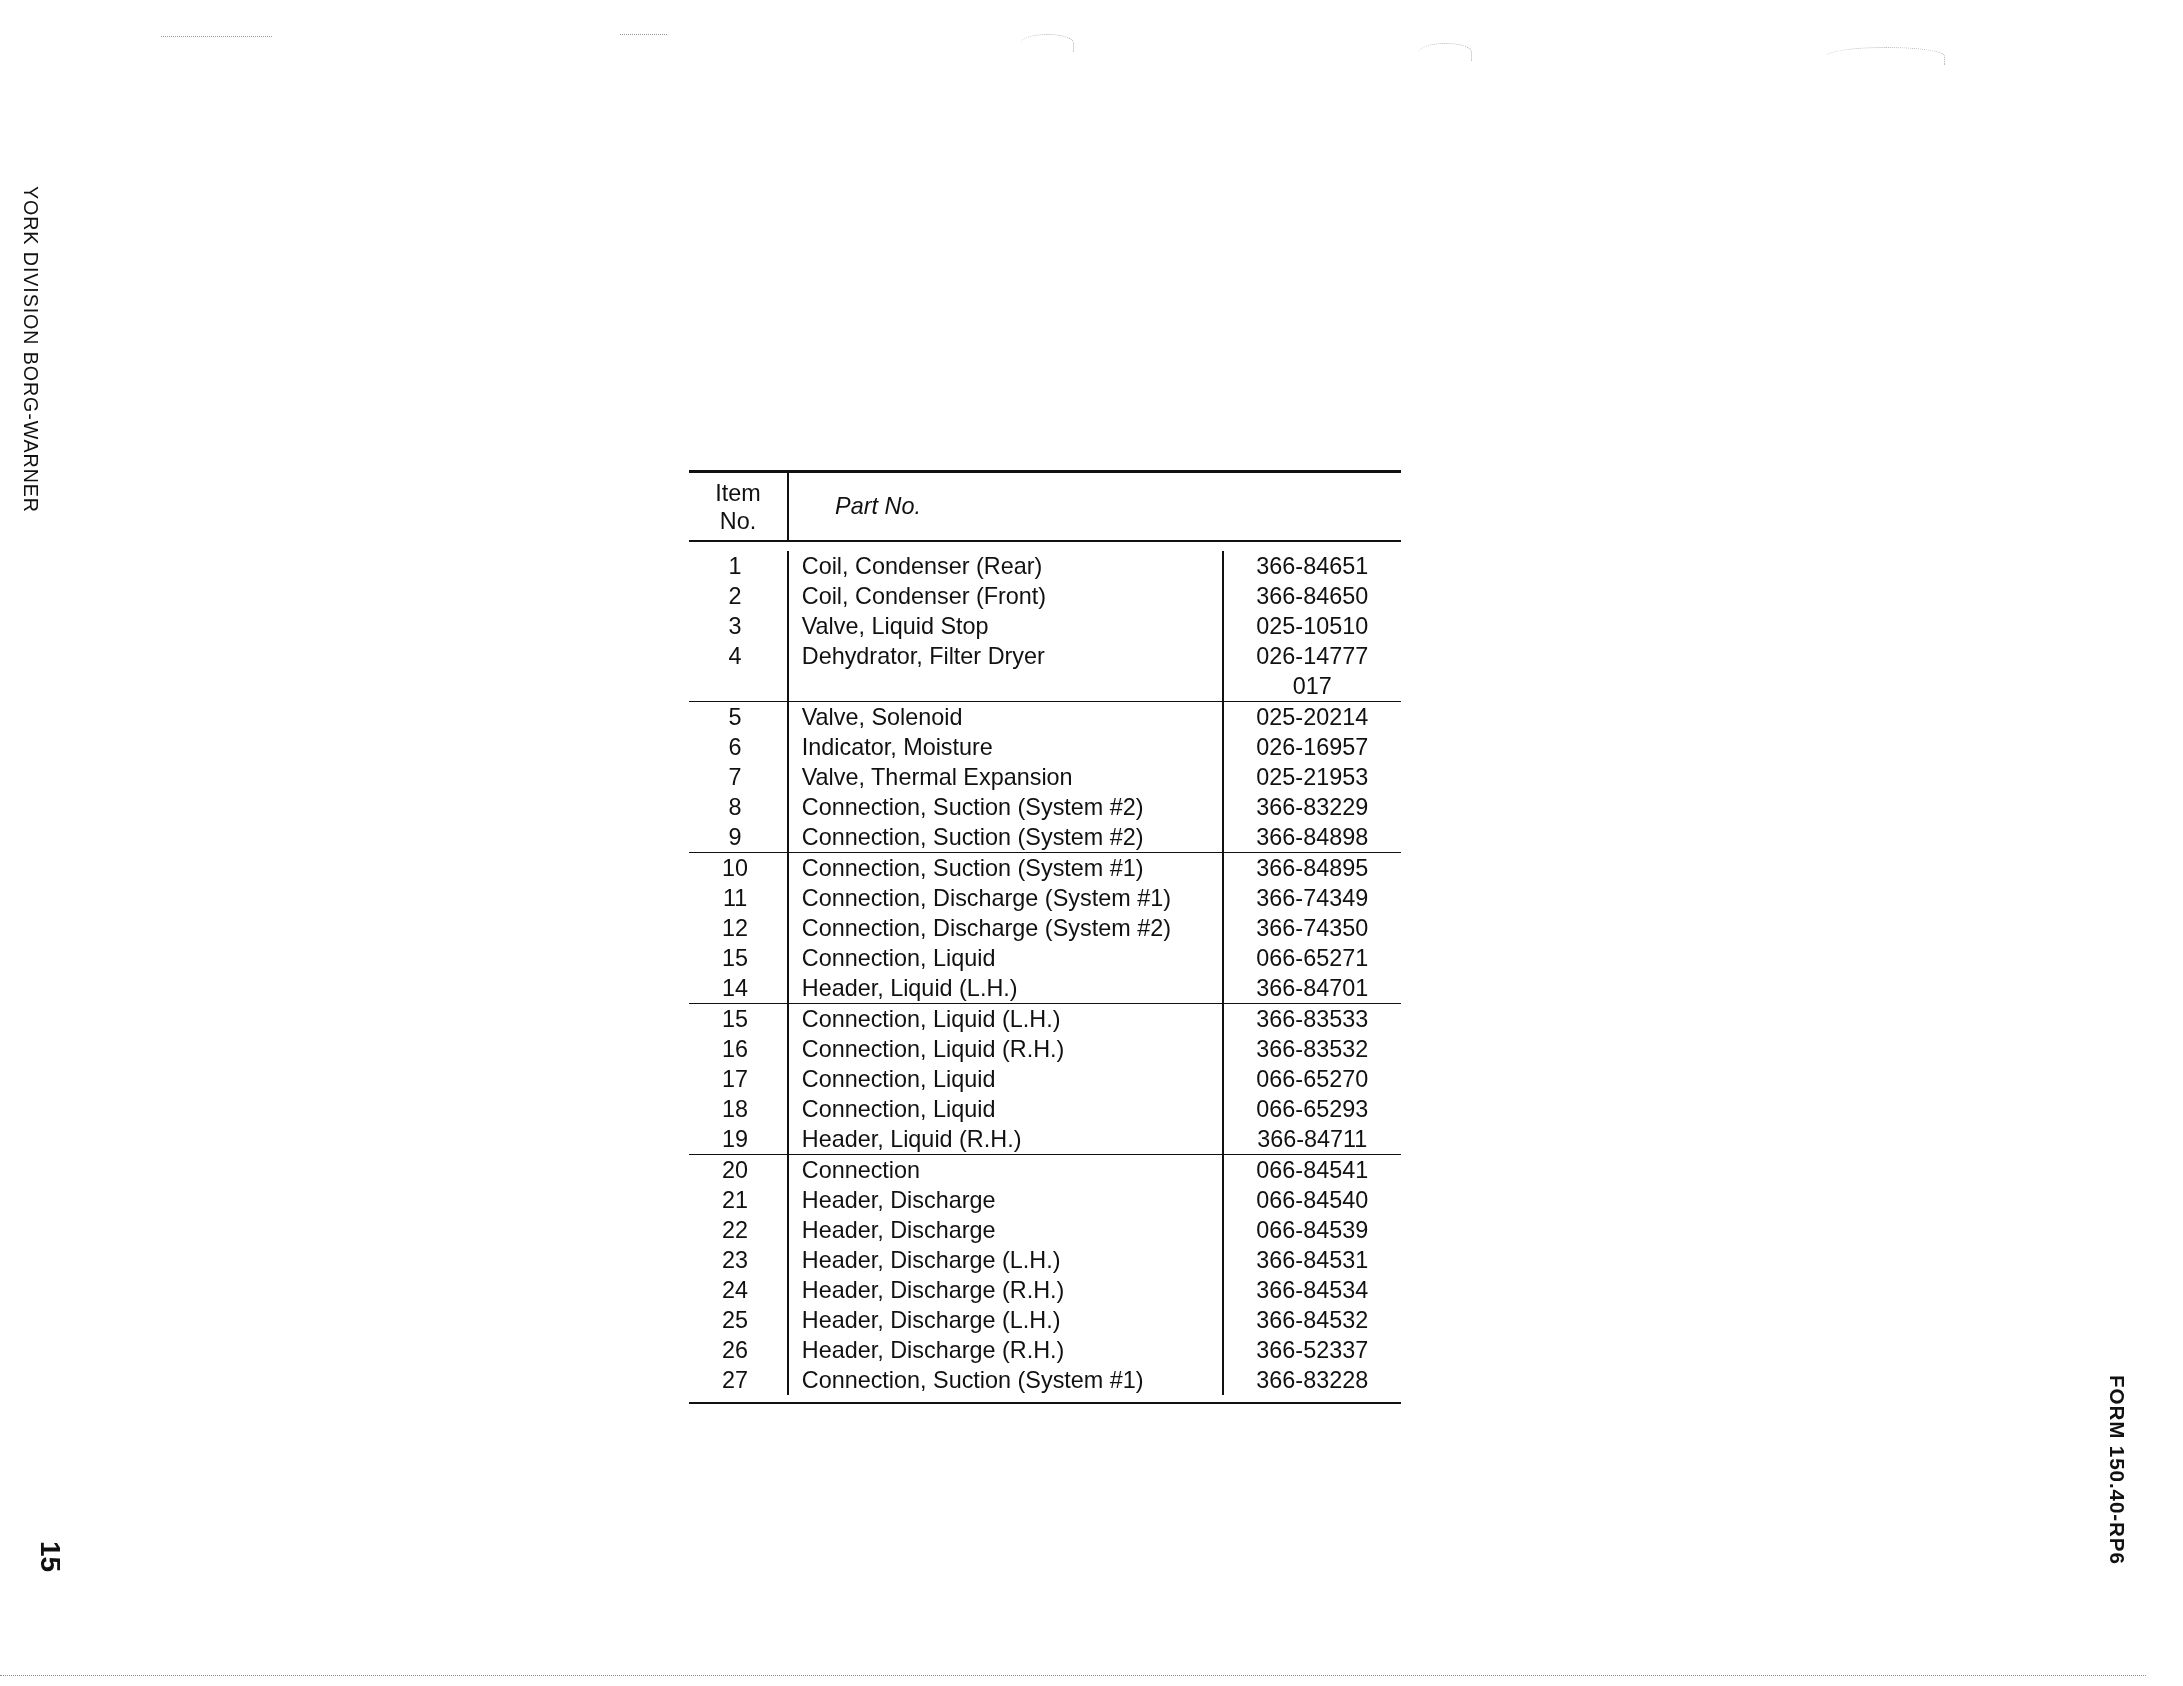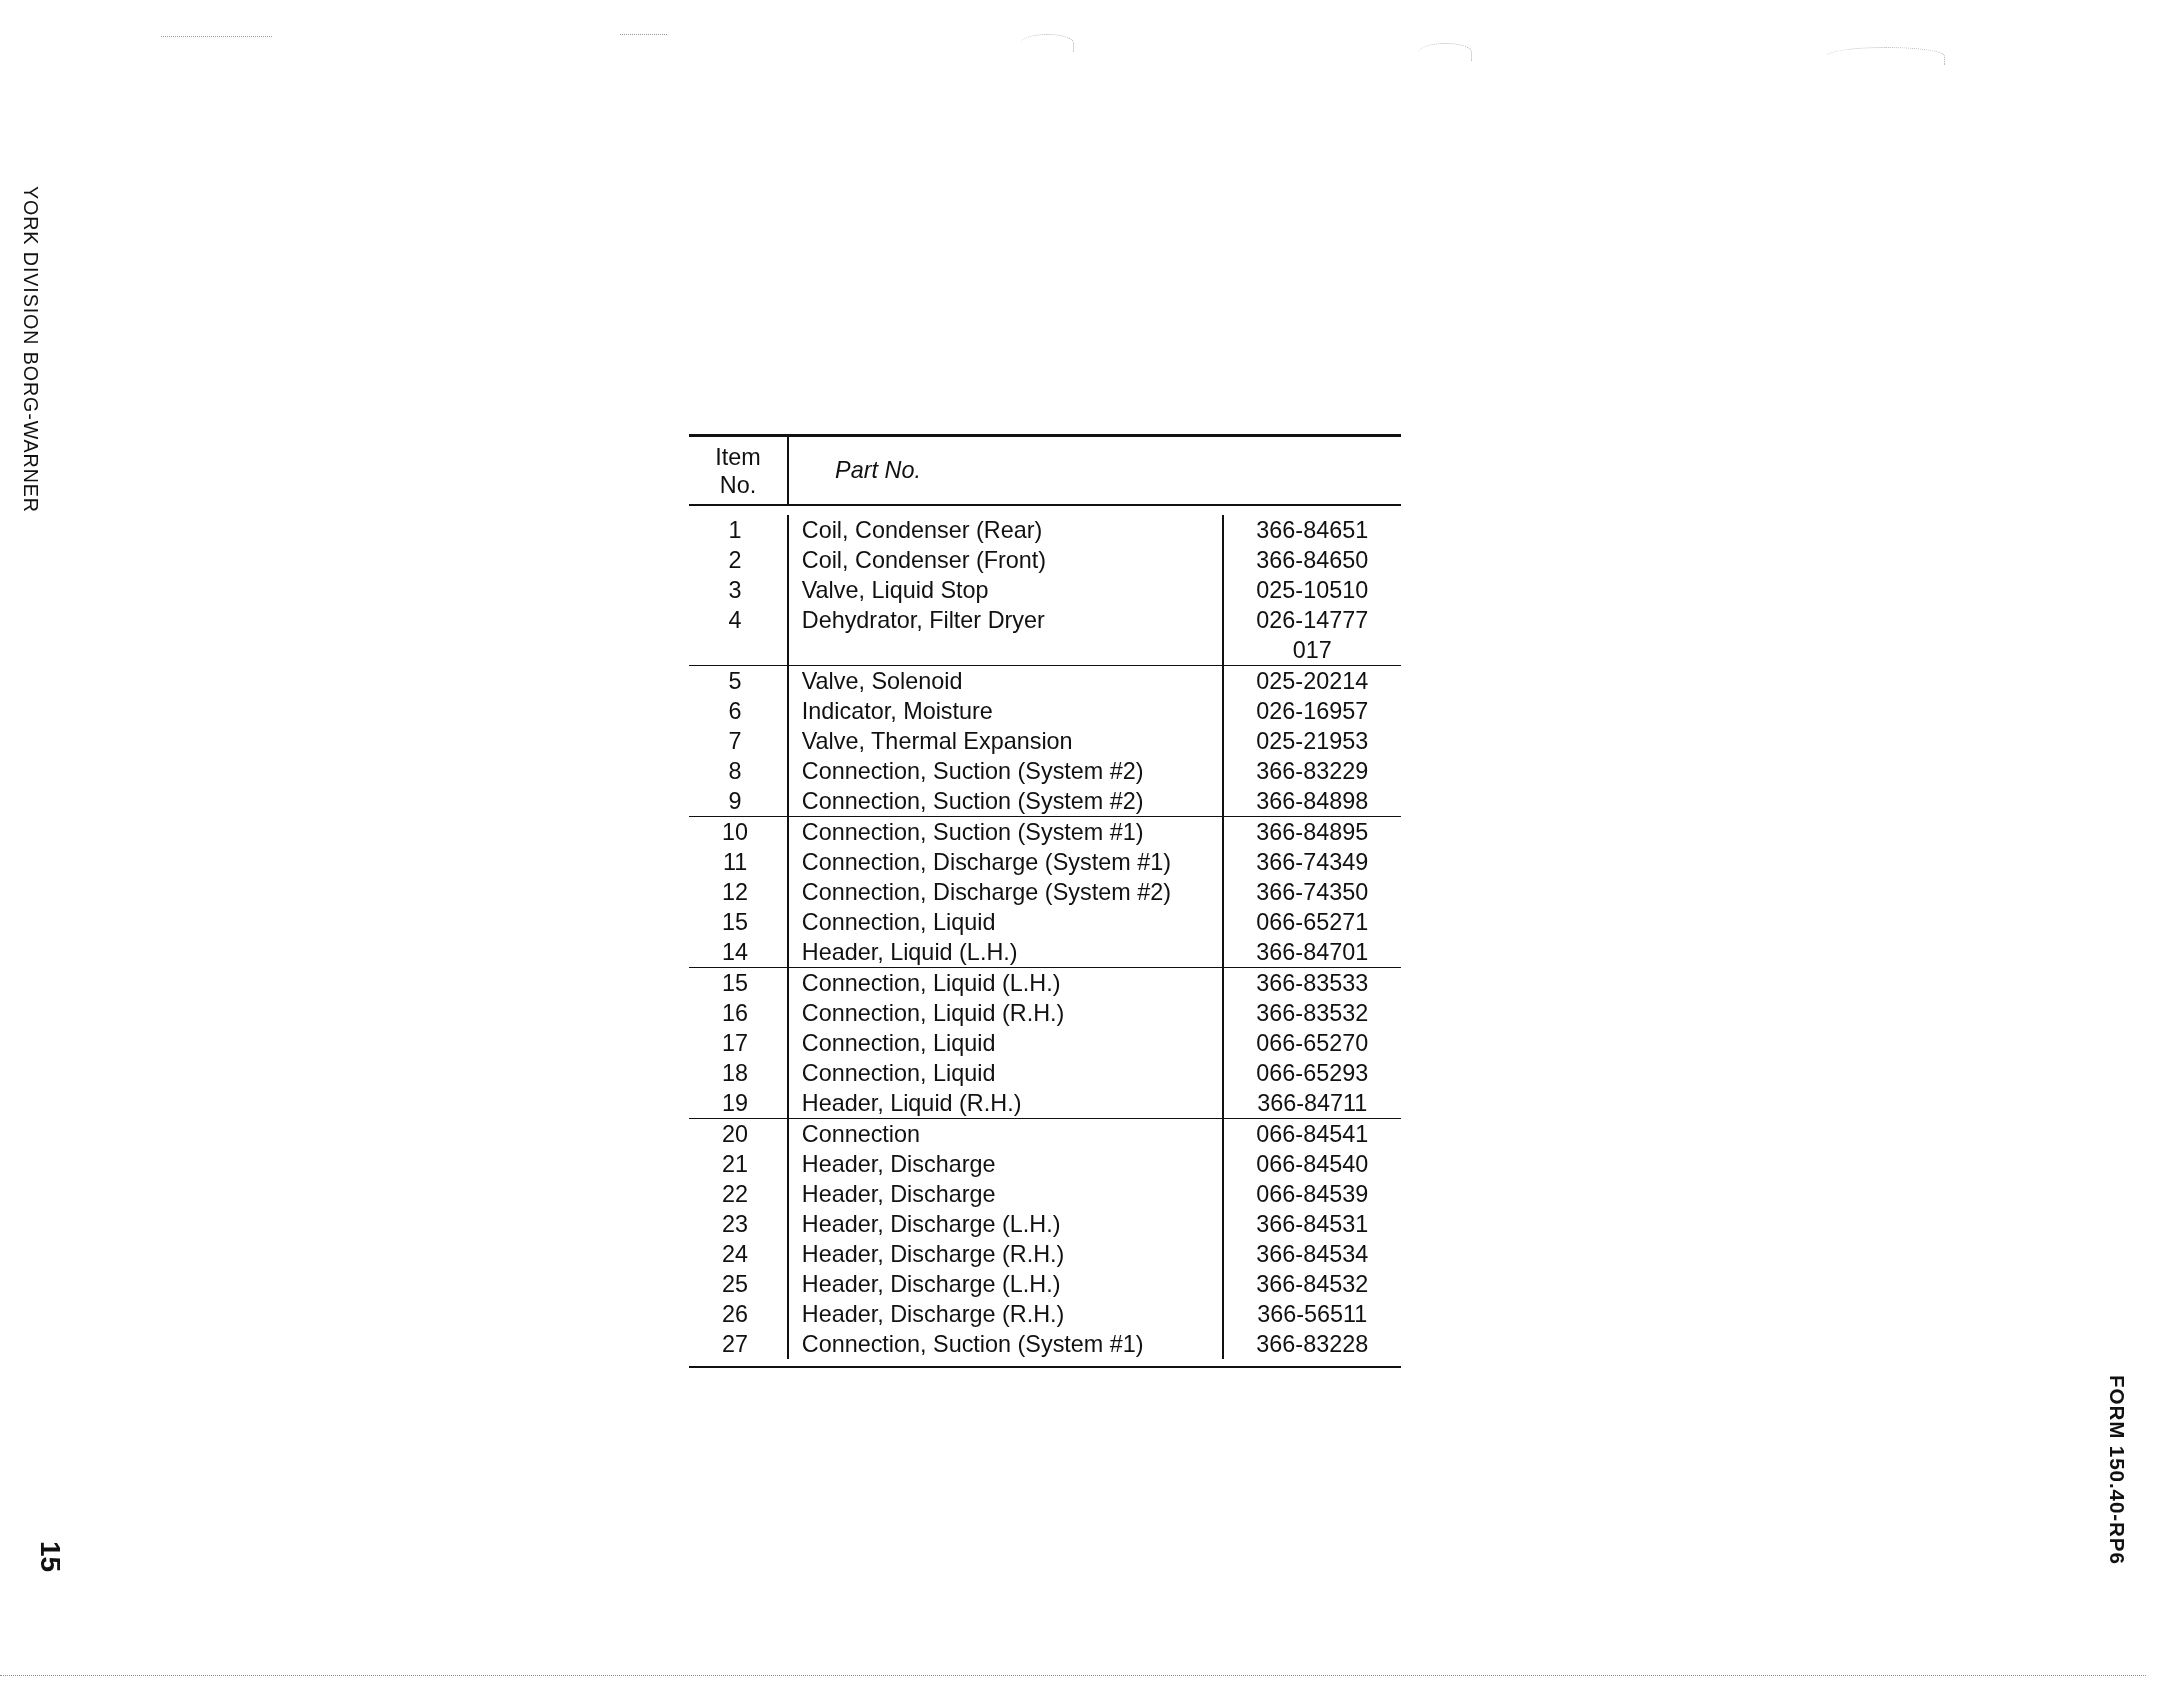--- a/index.html
+++ b/index.html
@@ -80,20 +80,21 @@
       font-family: "Liberation Sans", "DejaVu Sans", sans-serif;
       font-size: 23.4px;
       color: #111;
     }
     .parts-table .header {
       display: flex;
       height: 67px;
       border-top: 3.7px solid #111;
       border-bottom: 2.8px solid #111;
       align-items: stretch;
+      margin-top: 36px;
     }
     .col-item { width: 98px; text-align: center; }
     .col-desc { width: 436px; padding-left: 13px; box-sizing: border-box; border-left: 2.8px solid #111; }
     .col-part { width: 178px; text-align: center; border-left: 2.8px solid #111; }
 
     .header .col-item {
       display: flex; align-items: center; justify-content: center;
       line-height: 28px; text-align: center;
     }
     .header .col-desc {
@@ -278,21 +279,21 @@
             <div class="col-part">366-84534</div>
           </div>
           <div class="row">
             <div class="col-item">25</div>
             <div class="col-desc">Header, Discharge (L.H.)</div>
             <div class="col-part">366-84532</div>
           </div>
           <div class="row">
             <div class="col-item">26</div>
             <div class="col-desc">Header, Discharge (R.H.)</div>
-            <div class="col-part">366-56511</div>
+            <div class="col-part">366-52337</div>
           </div>
           <div class="row">
             <div class="col-item">27</div>
             <div class="col-desc">Connection, Suction (System #1)</div>
             <div class="col-part">366-83228</div>
           </div>
         </div>
       </div>
   </div>
 

